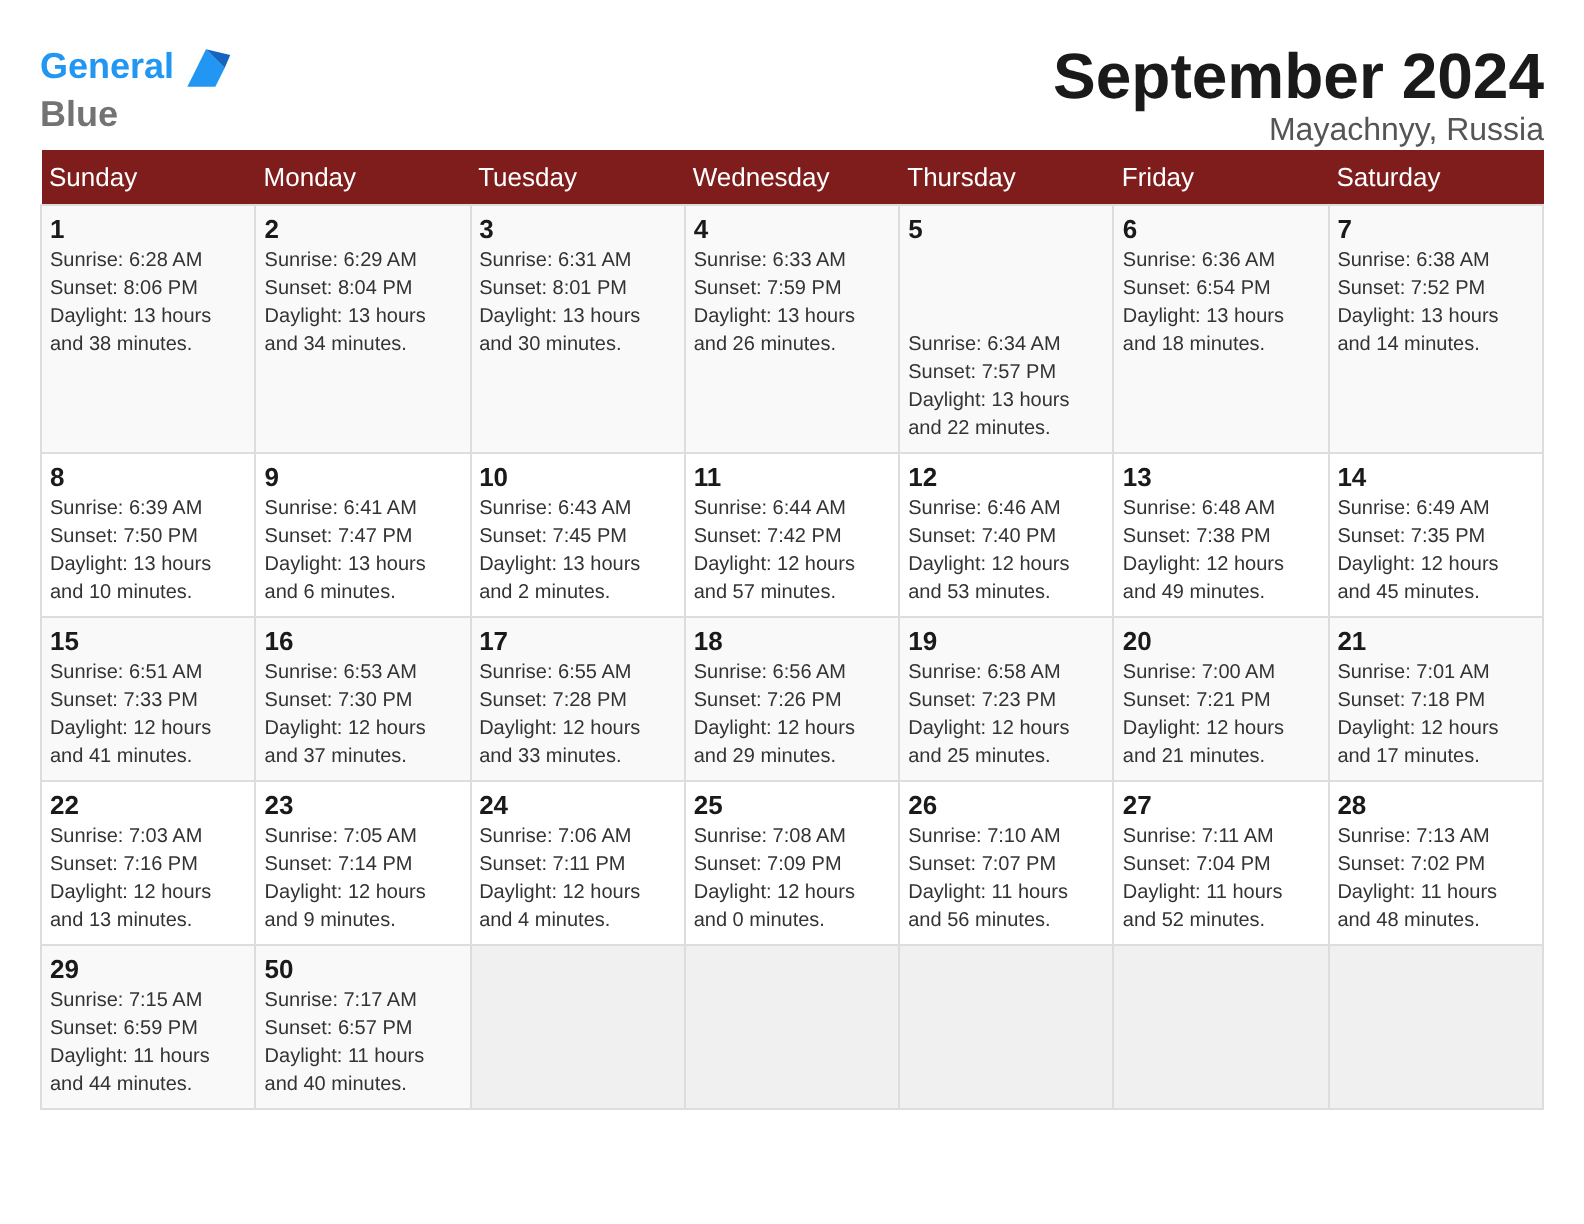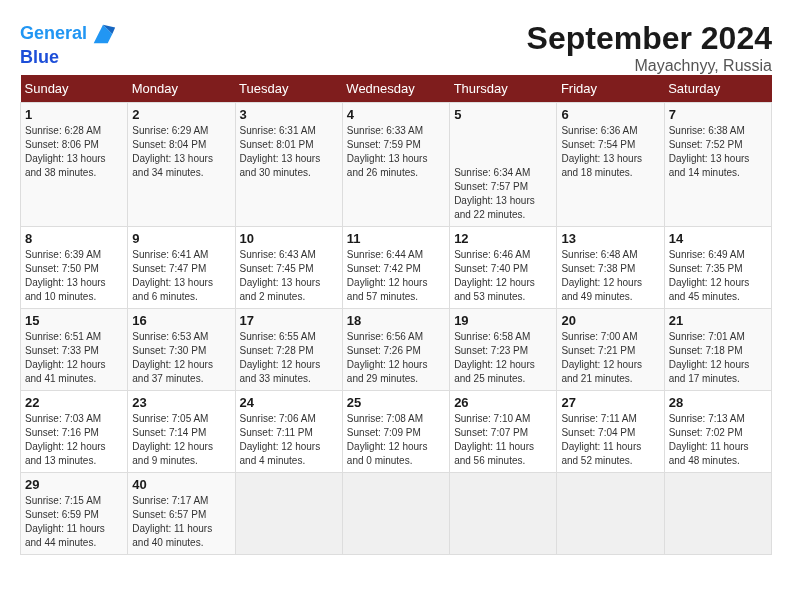--- a/index.html
+++ b/index.html
@@ -90,21 +90,21 @@
 </head>
 <body>
 
 <div class="header">
   <div class="logo">
     <div>
       <div class="logo-text">
         <span>General</span><svg class="logo-icon" viewBox="0 0 30 30" style="display:inline-block;vertical-align:middle;margin-left:2px;">
             <polygon points="5,25 15,5 25,15 20,25" fill="#2196F3"></polygon>
             <polygon points="15,5 25,15 28,8" fill="#1565C0"></polygon>
-          </svg><br><span style="color:#1d4ed8;">Blue</span>
+          </svg><br><span style="color:#737373;">Blue</span>
       </div>
     </div>
   </div>
   <div class="title-section">
     <div class="main-title">September 2024</div>
     <div class="subtitle">Mayachnyy, Russia</div>
   </div>
 </div>
 
 <table>
@@ -147,21 +147,21 @@
         </td>
         <td>
           <span class="day-num">5</span>
           <div class="day-info" style="white-space: pre-line; margin-top: 44px;">Sunrise: 6:34 AM
 Sunset: 7:57 PM
 Daylight: 13 hours and 22 minutes.</div>
         </td>
         <td>
           <span class="day-num">6</span>
           <div class="day-info" style="white-space: pre-line;">Sunrise: 6:36 AM
-Sunset: 7:54 PM
+Sunset: 6:54 PM
 Daylight: 13 hours and 18 minutes.</div>
         </td>
         <td>
           <span class="day-num">7</span>
           <div class="day-info" style="white-space: pre-line;">Sunrise: 6:38 AM
 Sunset: 7:52 PM
 Daylight: 13 hours and 14 minutes.</div>
         </td>
       </tr>
       <tr>
@@ -297,21 +297,21 @@
         </td>
       </tr>
       <tr>
         <td>
           <span class="day-num">29</span>
           <div class="day-info" style="white-space: pre-line;">Sunrise: 7:15 AM
 Sunset: 6:59 PM
 Daylight: 11 hours and 44 minutes.</div>
         </td>
         <td>
-          <span class="day-num">40</span>
+          <span class="day-num">50</span>
           <div class="day-info" style="white-space: pre-line;">Sunrise: 7:17 AM
 Sunset: 6:57 PM
 Daylight: 11 hours and 40 minutes.</div>
         </td>
         <td class="empty-cell"></td>
         <td class="empty-cell"></td>
         <td class="empty-cell"></td>
         <td class="empty-cell"></td>
         <td class="empty-cell"></td>
       </tr>

